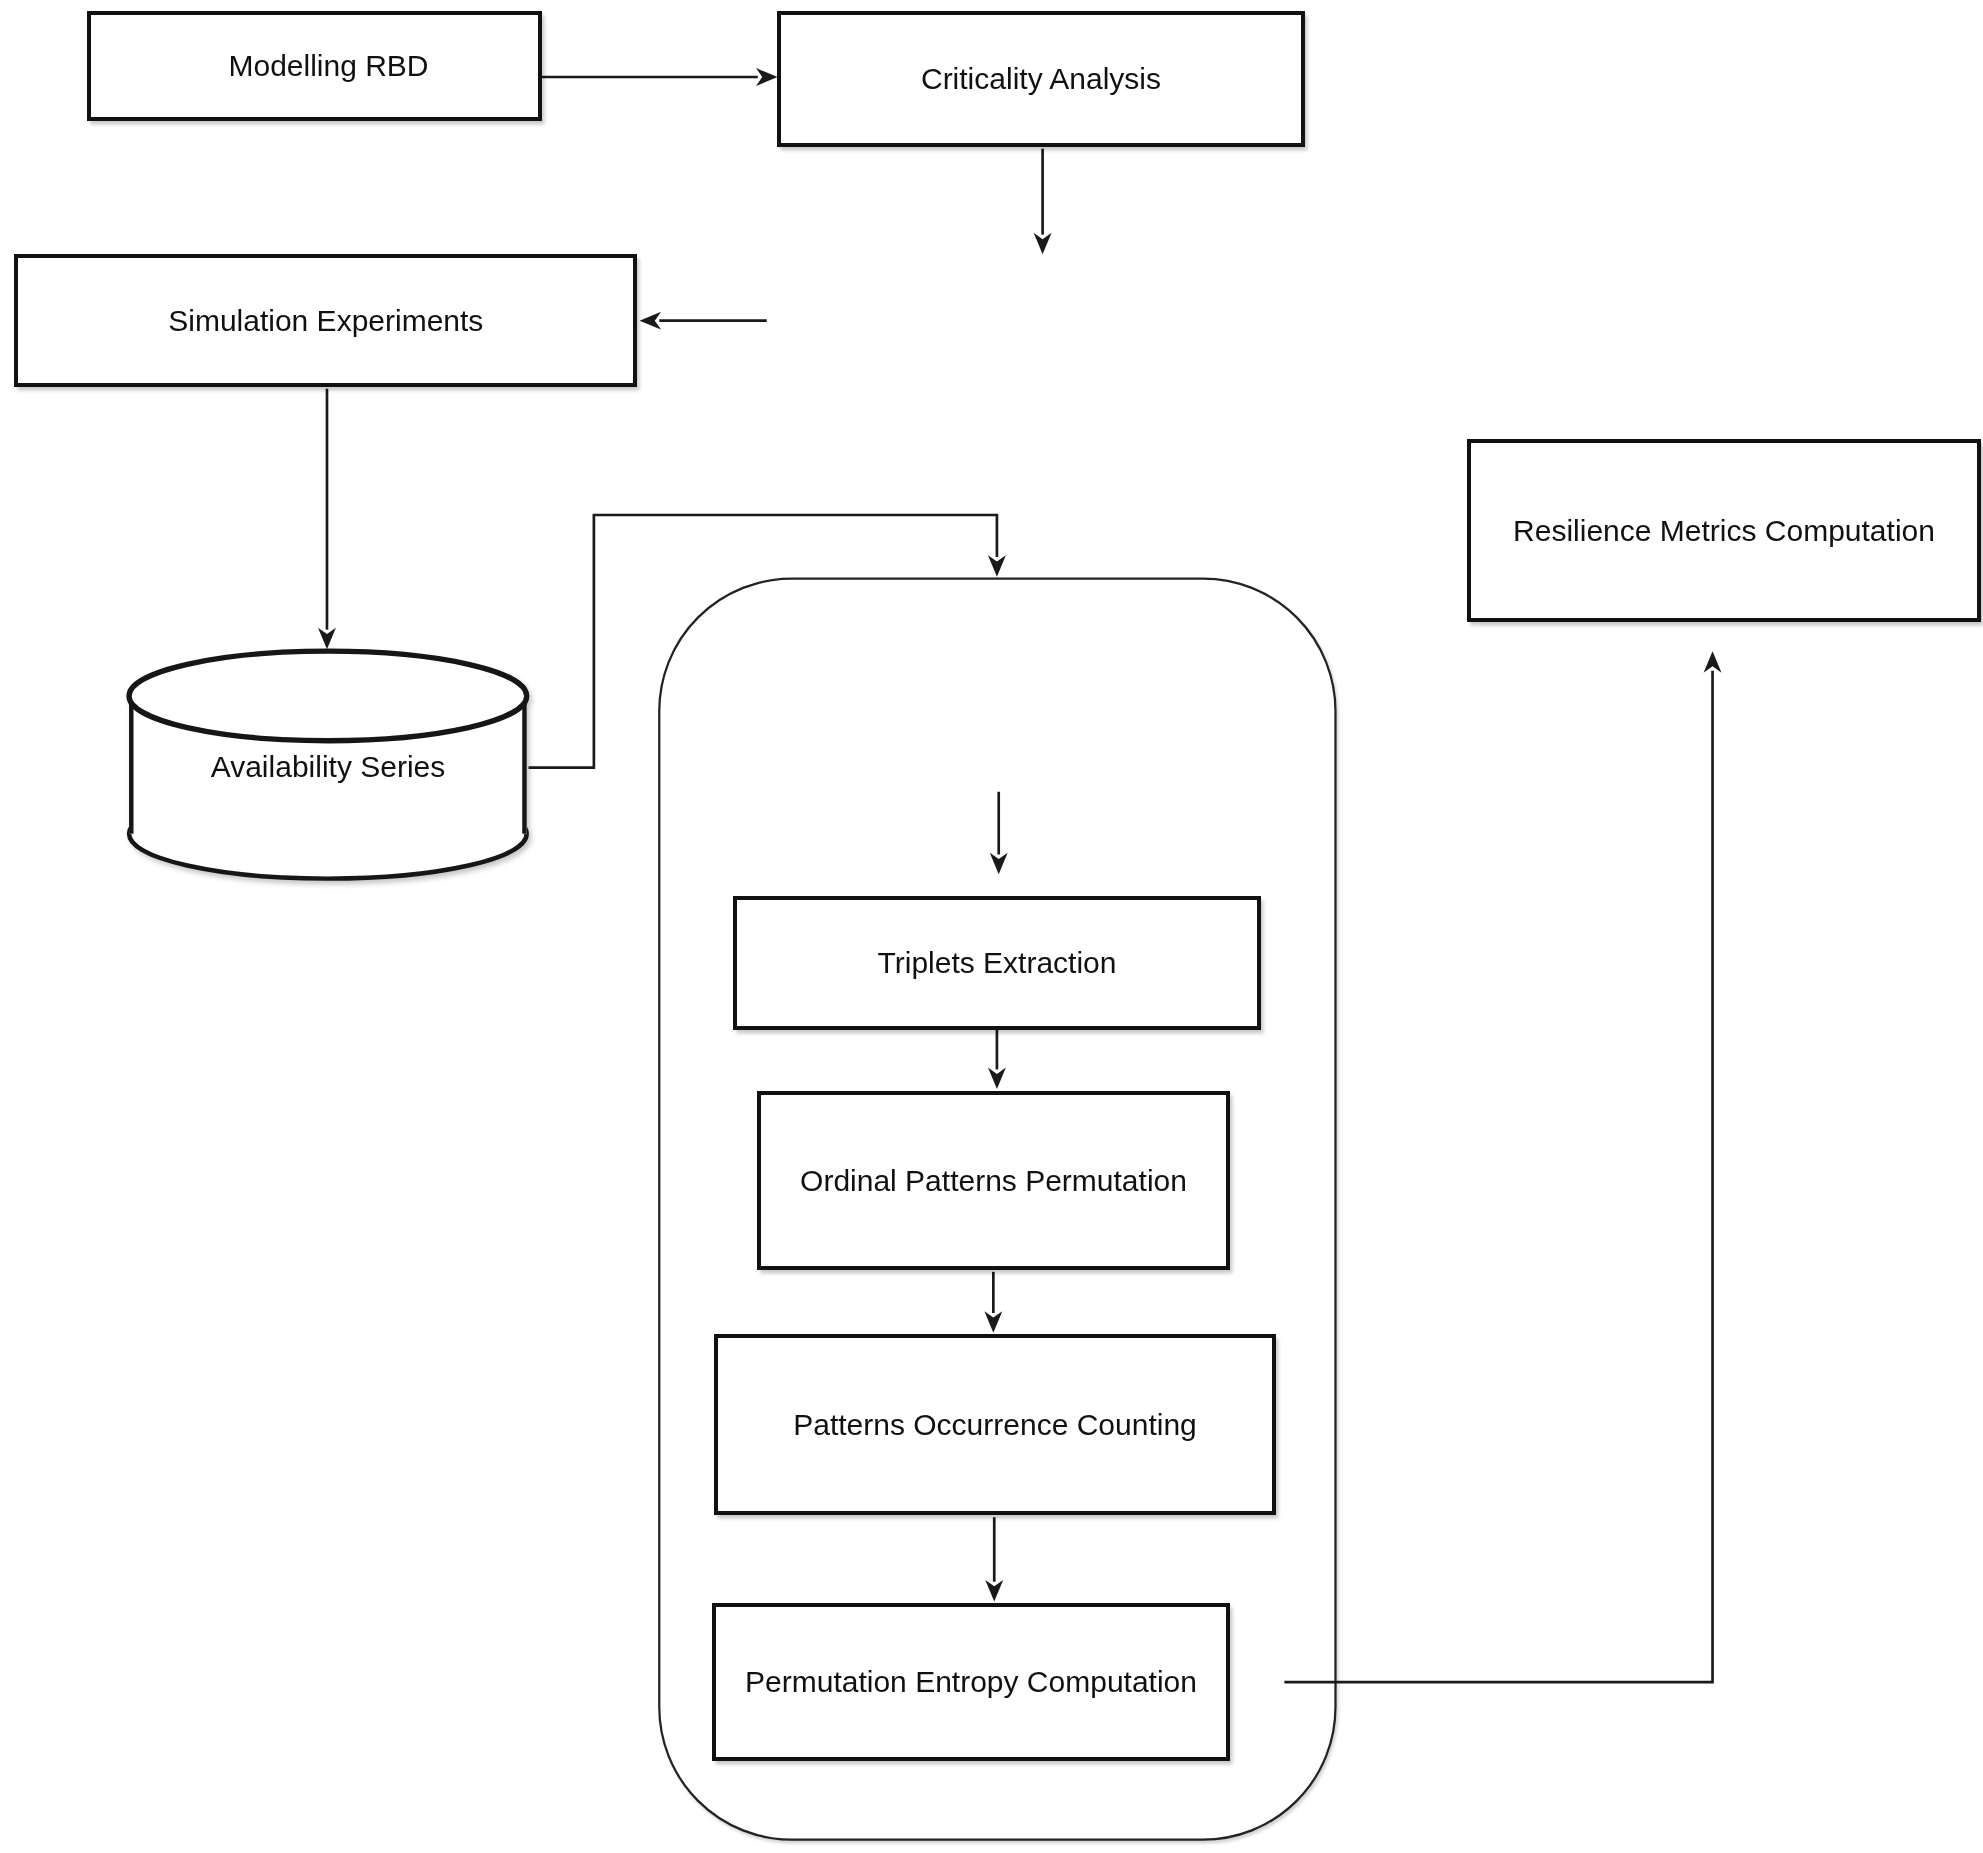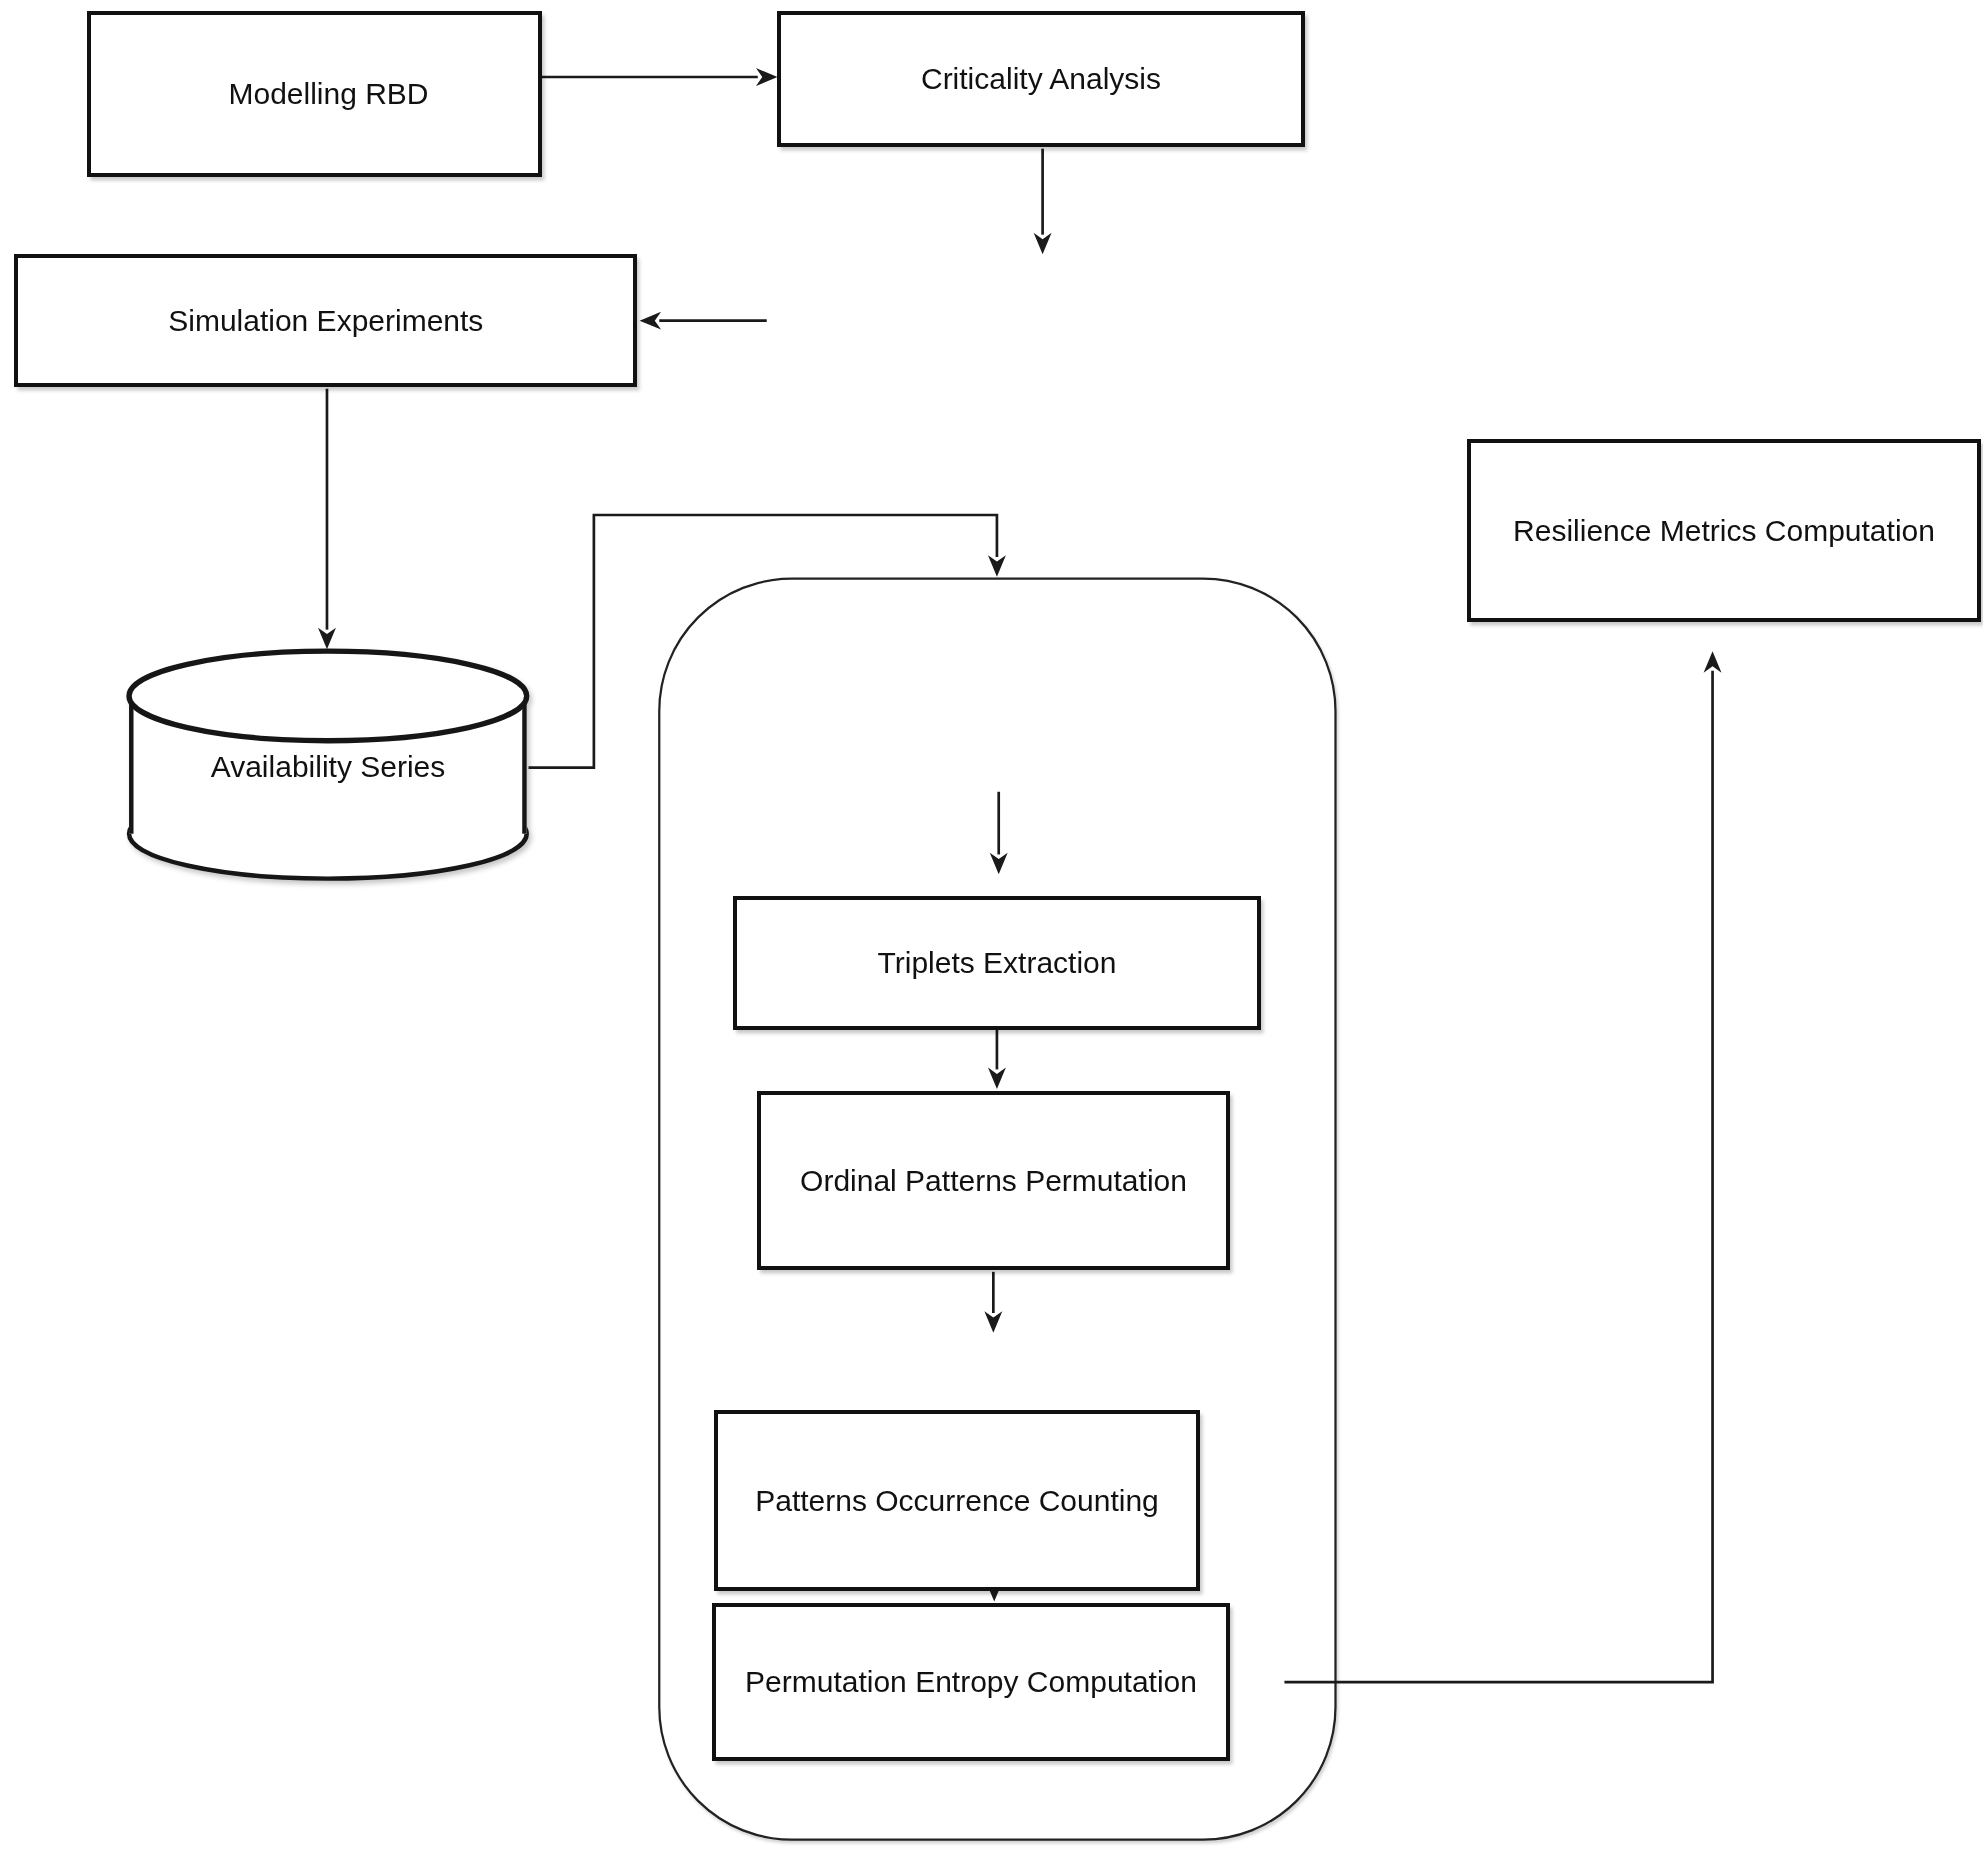--- a/index.html
+++ b/index.html
@@ -73,21 +73,21 @@
     <path class="edge" d="M1109 1420 V1466"></path>
     <polygon class="arrowhead" points="1109,1488 1099,1464 1109,1471 1119,1464"></polygon>
 
     <path class="edge" d="M1110 1694 V1766"></path>
     <polygon class="arrowhead" points="1110,1788 1100,1764 1110,1771 1120,1764"></polygon>
 
     <path class="edge" d="M1434 1878 H1912 V749"></path>
     <polygon class="arrowhead" points="1912,727 1902,751 1912,744 1922,751"></polygon>
   </svg>
 
-  <div class="node" style="left:87px;top:10.7px;width:455px;height:166px;padding-left:28px;">
+  <div class="node" style="left:87px;top:10.7px;width:455px;height:110px;padding-left:28px;">
     <span>Modelling RBD</span>
   </div>
 
   <div class="node" style="left:777px;top:10.7px;width:528px;height:136px;">
     <span>Criticality Analysis</span>
   </div>
 
   <div class="node" style="left:14.3px;top:254px;width:623px;height:133px;">
     <span>Simulation Experiments</span>
   </div>
@@ -99,21 +99,21 @@
 
 
   <div class="node" style="left:733px;top:876px;width:528px;height:134px;margin-top:20px;">
     <span>Triplets Extraction</span>
   </div>
 
   <div class="node" style="left:757px;top:1091px;width:473px;height:179px;">
     <span>Ordinal Patterns Permutation</span>
   </div>
 
-  <div class="node" style="left:714px;top:1410px;width:486px;height:181px;">
+  <div class="node" style="left:714px;top:1334px;width:562px;height:181px;">
     <span>Patterns Occurrence Counting</span>
   </div>
 
   <div class="node" style="left:712px;top:1603px;width:518px;height:158px;">
     <span>Permutation Entropy Computation</span>
   </div>
 
   <div class="node" style="left:1467px;top:439px;width:514px;height:183px;">
     <span>Resilience Metrics Computation</span>
   </div>

